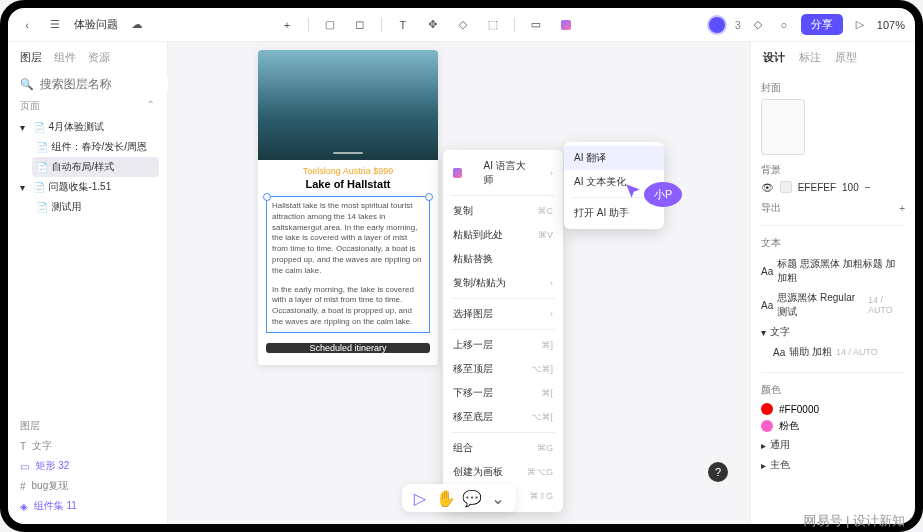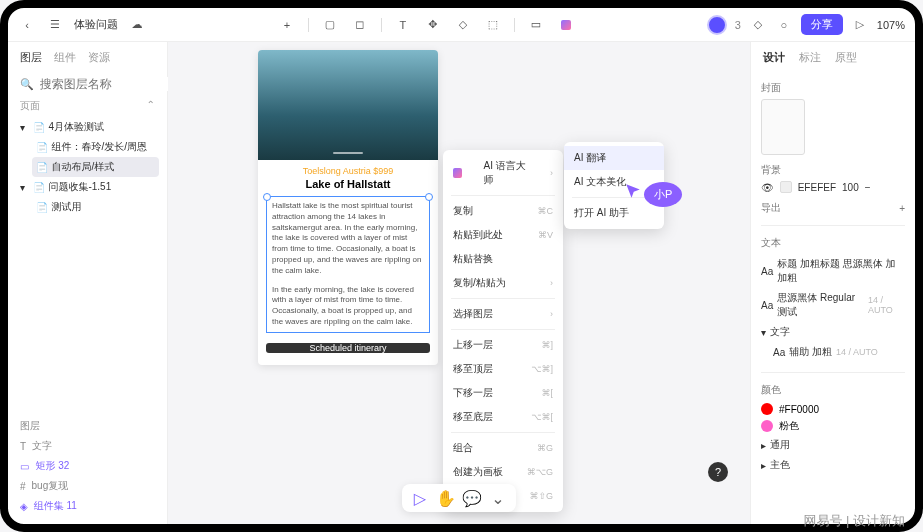--- a/index.html
+++ b/index.html
@@ -323,21 +323,21 @@
       <div class="rsb-label">
           <span>导出</span>
           <span>+</span>
         </div>
       <div class="rsb-sep"></div>
       <div class="rsb-label">
           <span>文本</span>
         </div>
       <div class="font-row">
           <span>Aa</span>
-          <span>标题 加粗标题 思源黑体 加加粗</span>
+          <span>标题 思源黑体 加粗标题 加加粗</span>
         </div>
       <div class="font-row">
           <span>Aa</span>
           <span>思源黑体 Regular测试</span>
           <span class="meta">14 / AUTO</span>
         </div>
       <div class="font-row">
           <span>▾</span>
           <span>文字</span>
         </div>

